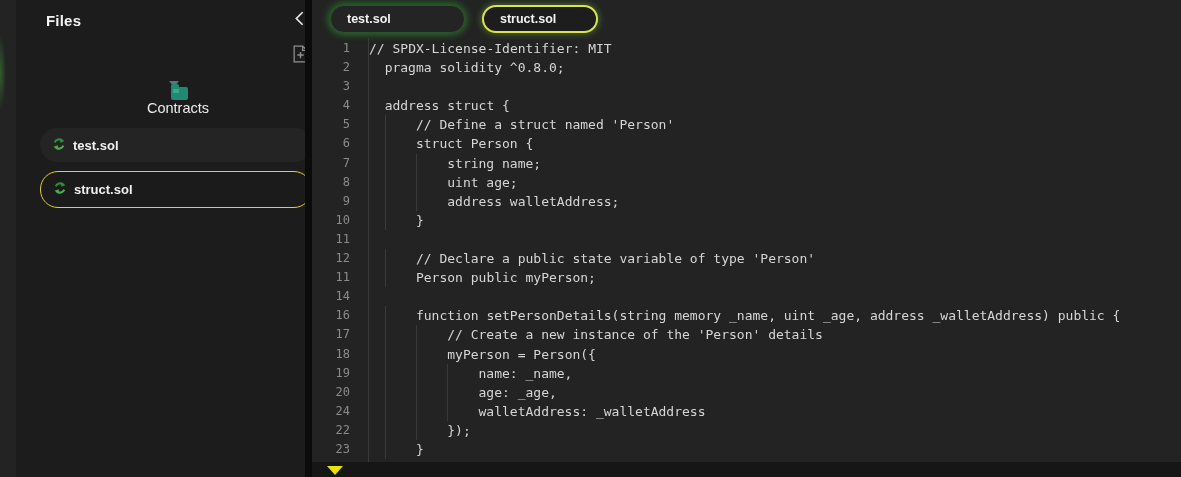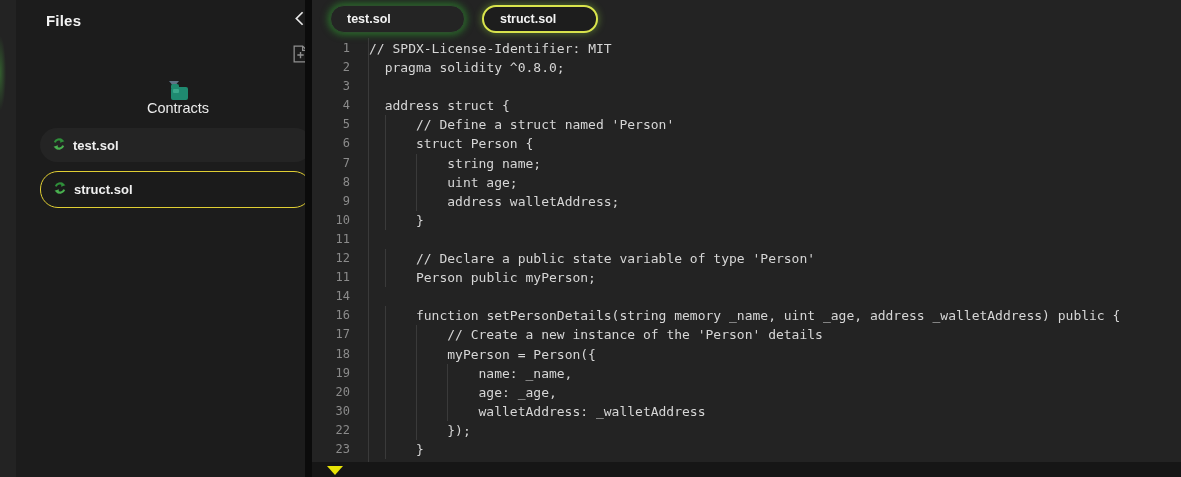--- a/index.html
+++ b/index.html
@@ -144,21 +144,21 @@
         <div class="line"><span class="ln">10</span><span class="codetext"><span class="ind" style="width: 2ch;"></span><span class="ind g" style="width: 4ch;"></span><span>}</span></span></div>
         <div class="line"><span class="ln">11</span><span class="codetext"><span></span></span></div>
         <div class="line"><span class="ln">12</span><span class="codetext"><span class="ind" style="width: 2ch;"></span><span class="ind g" style="width: 4ch;"></span><span>// Declare a public state variable of type 'Person'</span></span></div>
         <div class="line"><span class="ln">11</span><span class="codetext"><span class="ind" style="width: 2ch;"></span><span class="ind g" style="width: 4ch;"></span><span>Person public myPerson;</span></span></div>
         <div class="line"><span class="ln">14</span><span class="codetext"><span></span></span></div>
         <div class="line"><span class="ln">16</span><span class="codetext"><span class="ind" style="width: 2ch;"></span><span class="ind g" style="width: 4ch;"></span><span>function setPersonDetails(string memory _name, uint _age, address _walletAddress) public {</span></span></div>
         <div class="line"><span class="ln">17</span><span class="codetext"><span class="ind" style="width: 2ch;"></span><span class="ind g" style="width: 4ch;"></span><span class="ind g" style="width: 4ch;"></span><span>// Create a new instance of the 'Person' details</span></span></div>
         <div class="line"><span class="ln">18</span><span class="codetext"><span class="ind" style="width: 2ch;"></span><span class="ind g" style="width: 4ch;"></span><span class="ind g" style="width: 4ch;"></span><span>myPerson = Person({</span></span></div>
         <div class="line"><span class="ln">19</span><span class="codetext"><span class="ind" style="width: 2ch;"></span><span class="ind g" style="width: 4ch;"></span><span class="ind g" style="width: 4ch;"></span><span class="ind g" style="width: 4ch;"></span><span>name: _name,</span></span></div>
         <div class="line"><span class="ln">20</span><span class="codetext"><span class="ind" style="width: 2ch;"></span><span class="ind g" style="width: 4ch;"></span><span class="ind g" style="width: 4ch;"></span><span class="ind g" style="width: 4ch;"></span><span>age: _age,</span></span></div>
-        <div class="line"><span class="ln">30</span><span class="codetext"><span class="ind" style="width: 2ch;"></span><span class="ind g" style="width: 4ch;"></span><span class="ind g" style="width: 4ch;"></span><span class="ind g" style="width: 4ch;"></span><span>walletAddress: _walletAddress</span></span></div>
+        <div class="line"><span class="ln">24</span><span class="codetext"><span class="ind" style="width: 2ch;"></span><span class="ind g" style="width: 4ch;"></span><span class="ind g" style="width: 4ch;"></span><span class="ind g" style="width: 4ch;"></span><span>walletAddress: _walletAddress</span></span></div>
         <div class="line"><span class="ln">22</span><span class="codetext"><span class="ind" style="width: 2ch;"></span><span class="ind g" style="width: 4ch;"></span><span class="ind g" style="width: 4ch;"></span><span>});</span></span></div>
         <div class="line"><span class="ln">23</span><span class="codetext"><span class="ind" style="width: 2ch;"></span><span class="ind g" style="width: 4ch;"></span><span>}</span></span></div>
       </div>
 
     <div class="strip">
       <div class="caret-marker"></div>
     </div>
   </main>
 </div>
 

